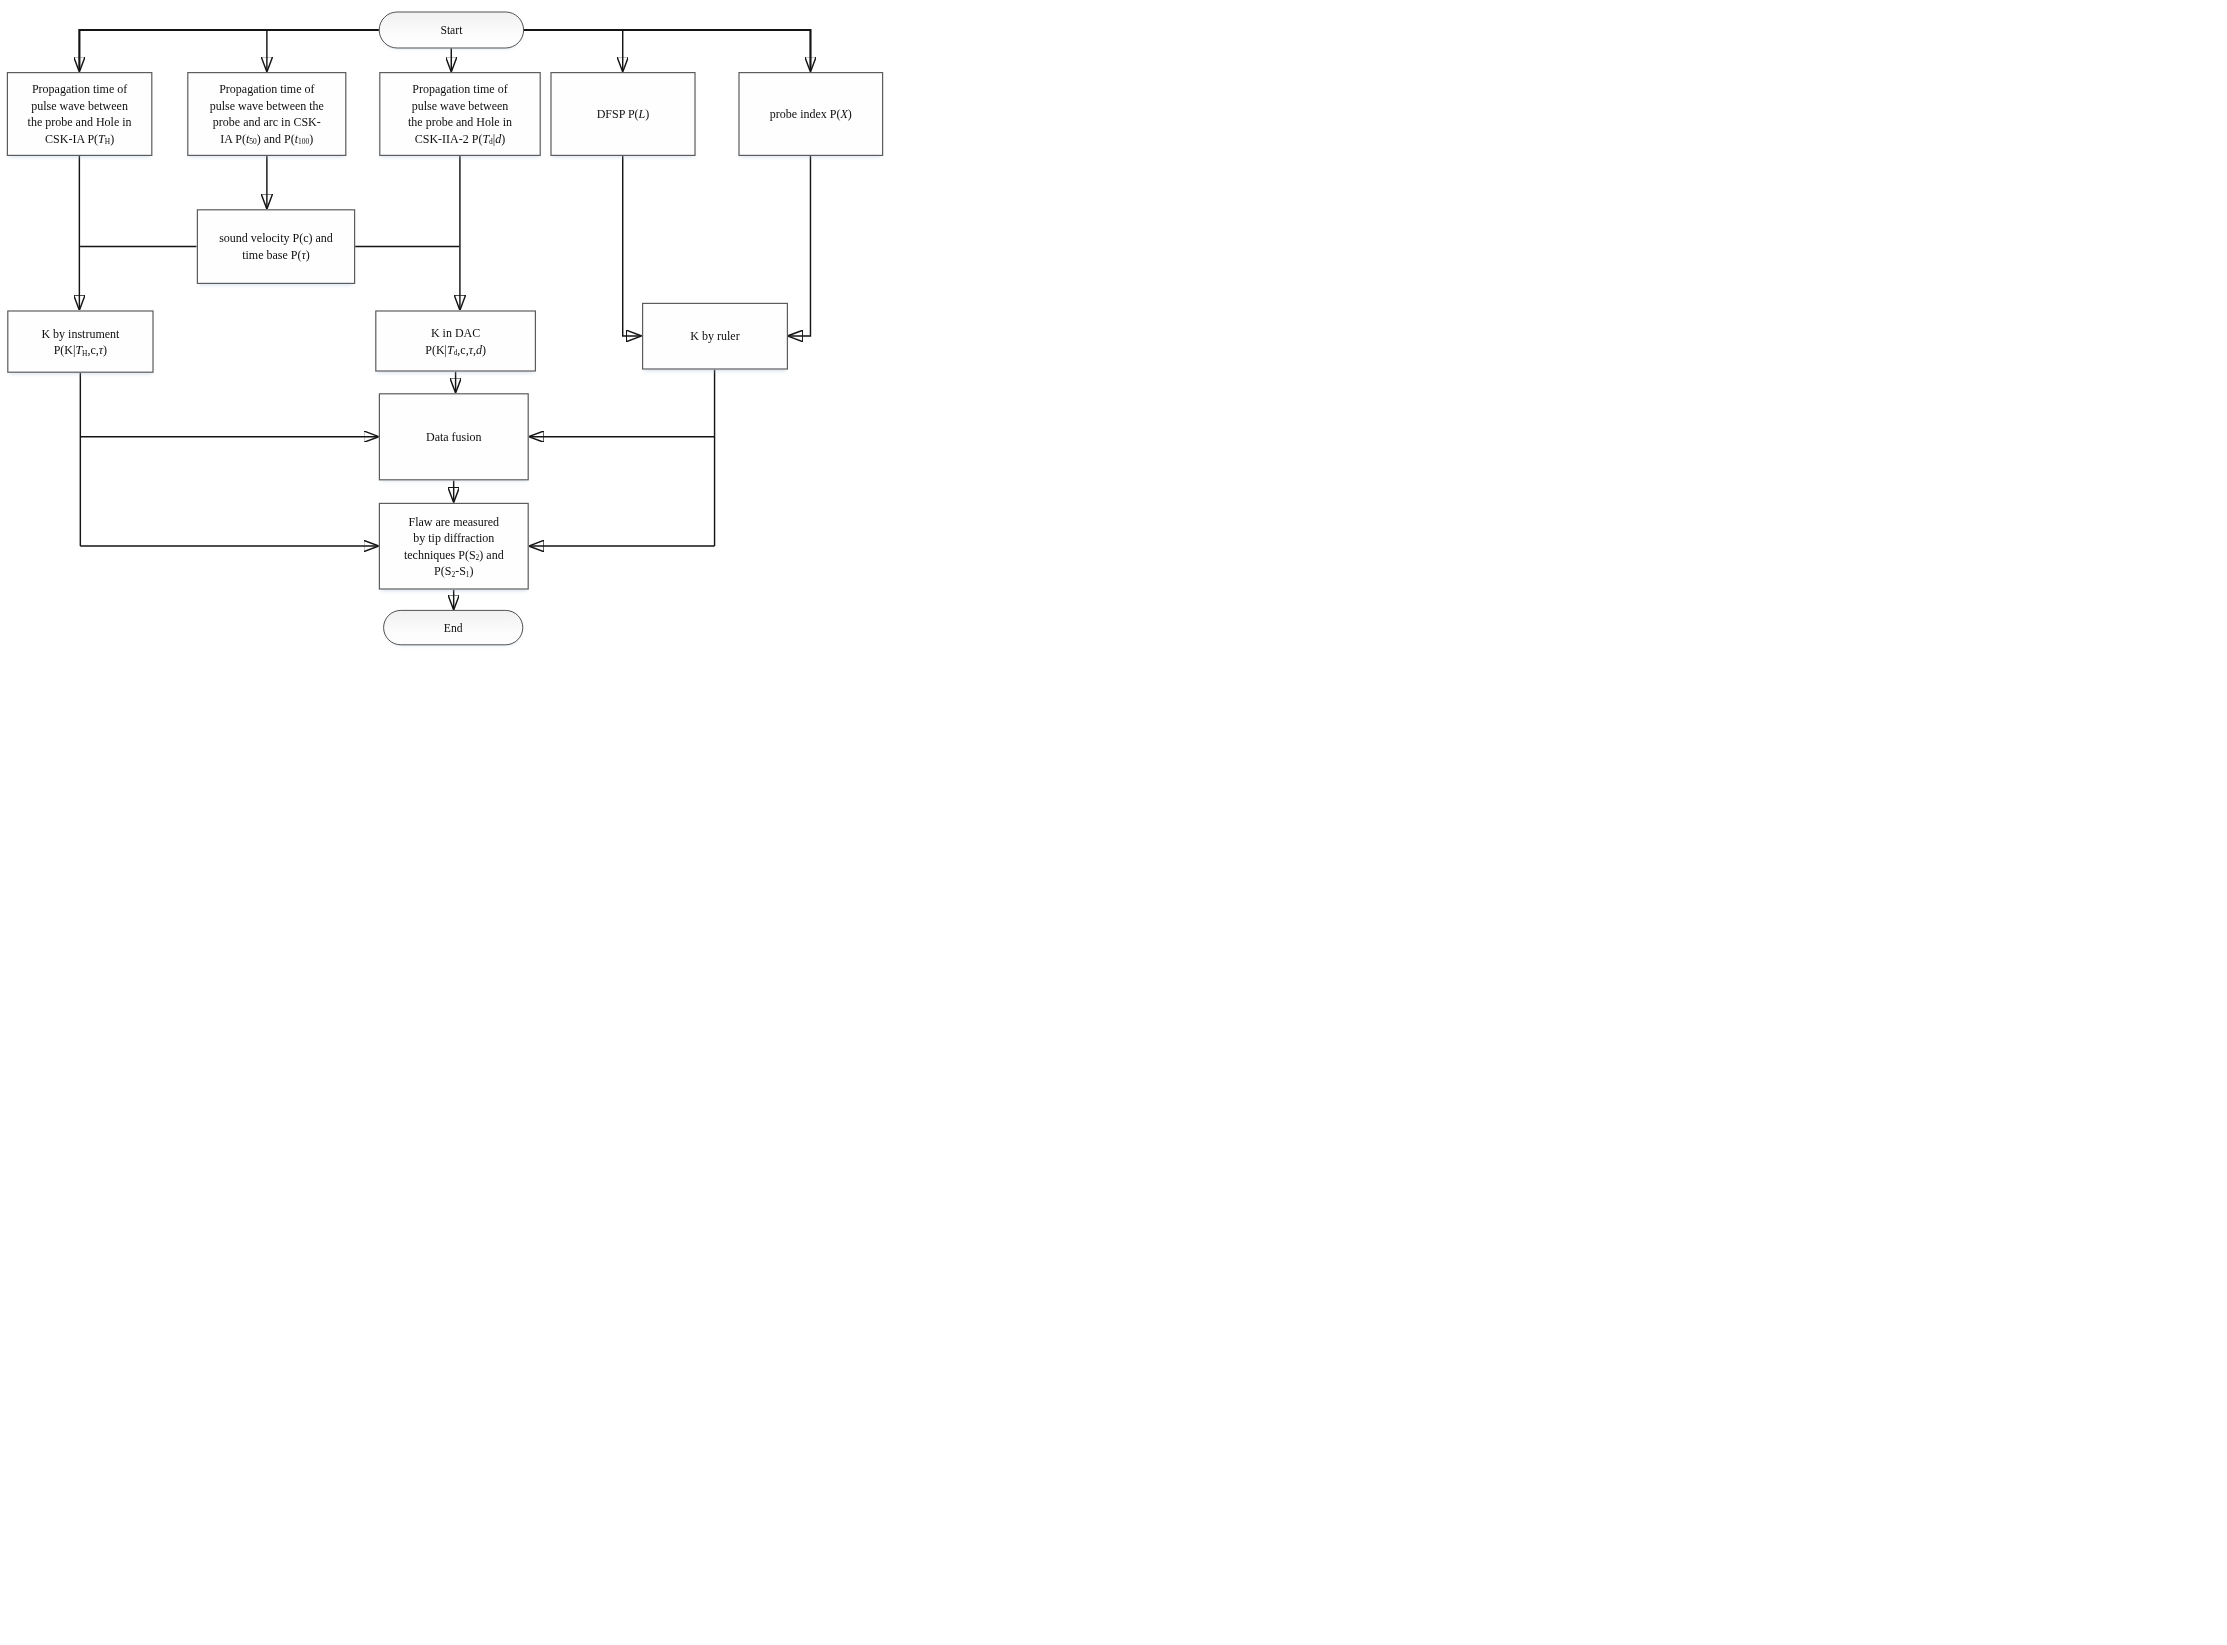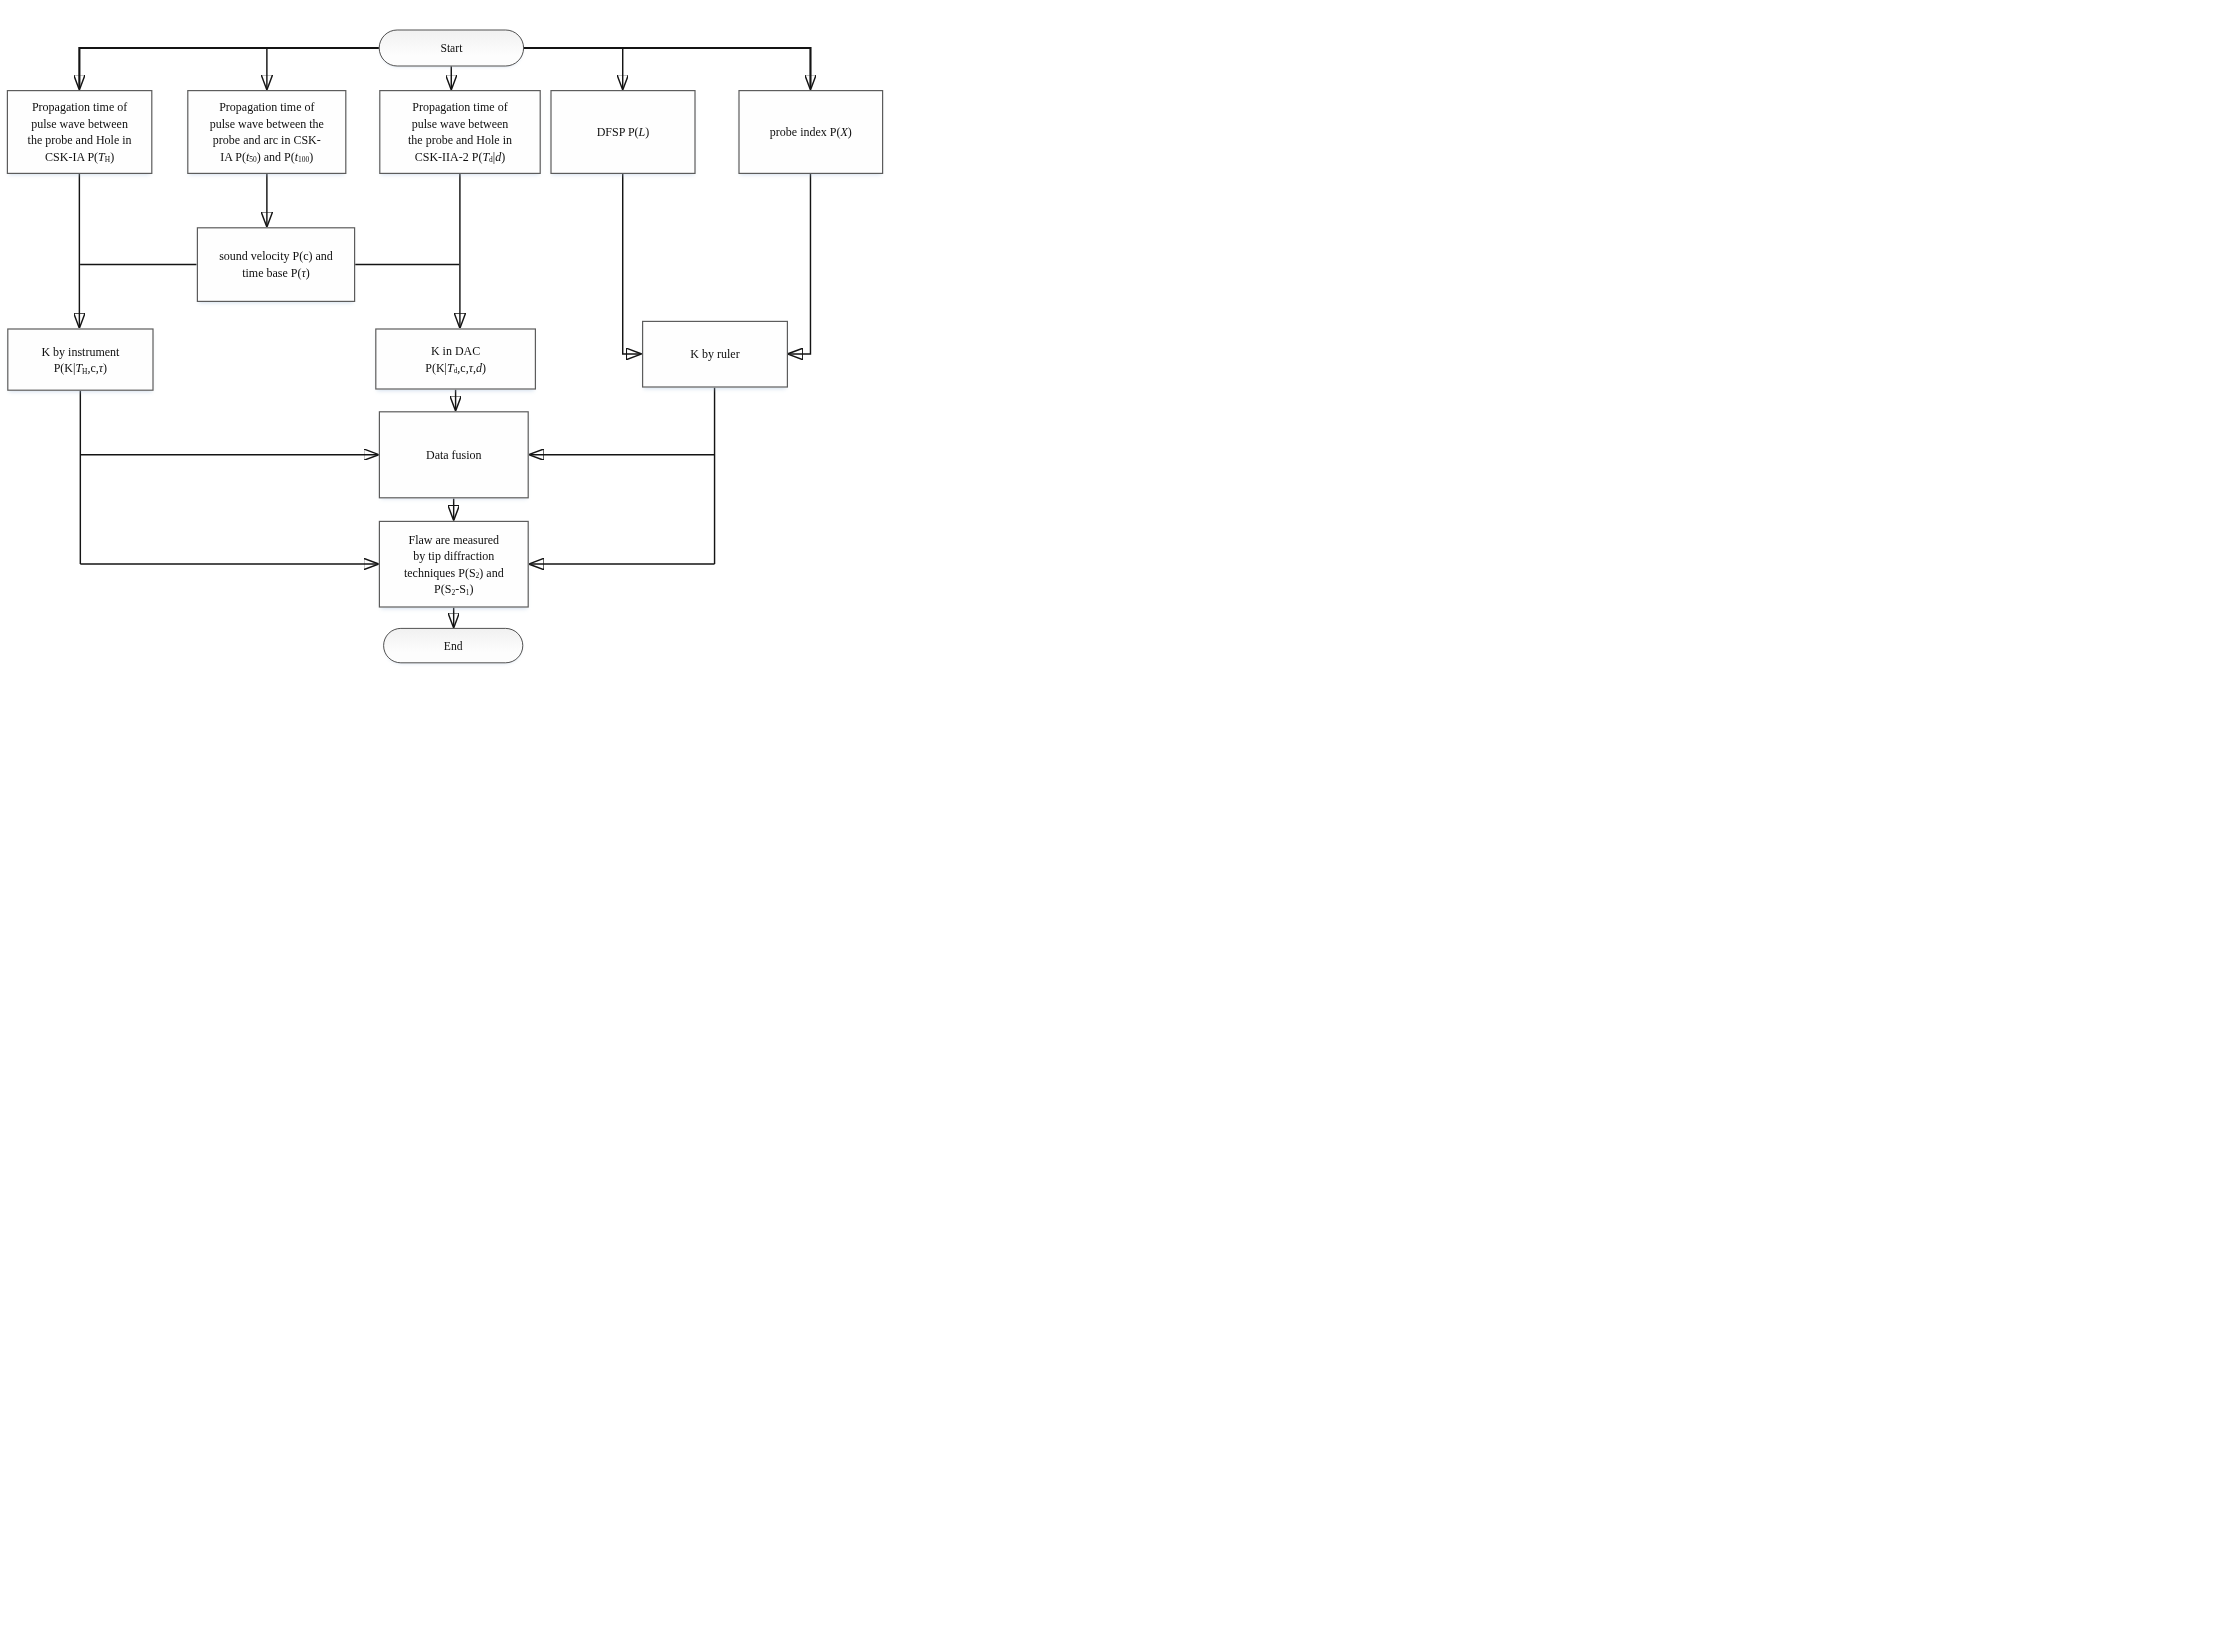--- a/index.html
+++ b/index.html
@@ -2,21 +2,20 @@
 <html style="--bg: #ffffff; --line: #141414; --text: #0e0e0e; --box-border: #5c5c5c; --terminator-border: #232323;font-size:9.6px"><head>
 <meta charset="utf-8">
 <style>
   html, body { margin: 0; padding: 0; background: #ffffff; }
   .stage {
     position: relative;
     width: 891px;
     height: 658px;
     overflow: hidden;
     background: var(--bg, #fff);
-    margin-top: 18px;
   }
   
   .world {
     position: absolute;
     left: 0; top: 0;
     width: 2227px;
     height: 1645px;
     transform: scale(0.4);
     transform-origin: 0 0;
     background: var(--bg, #fff);

